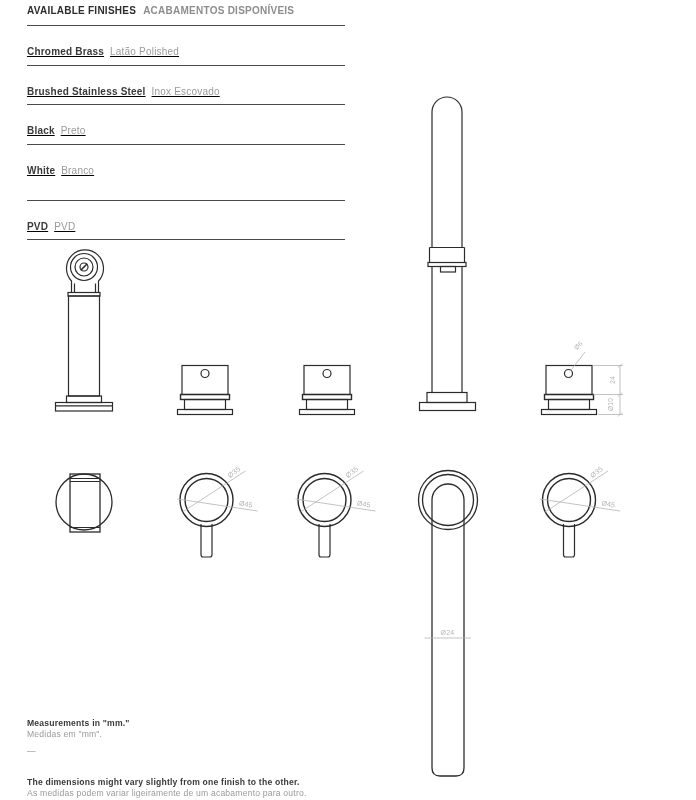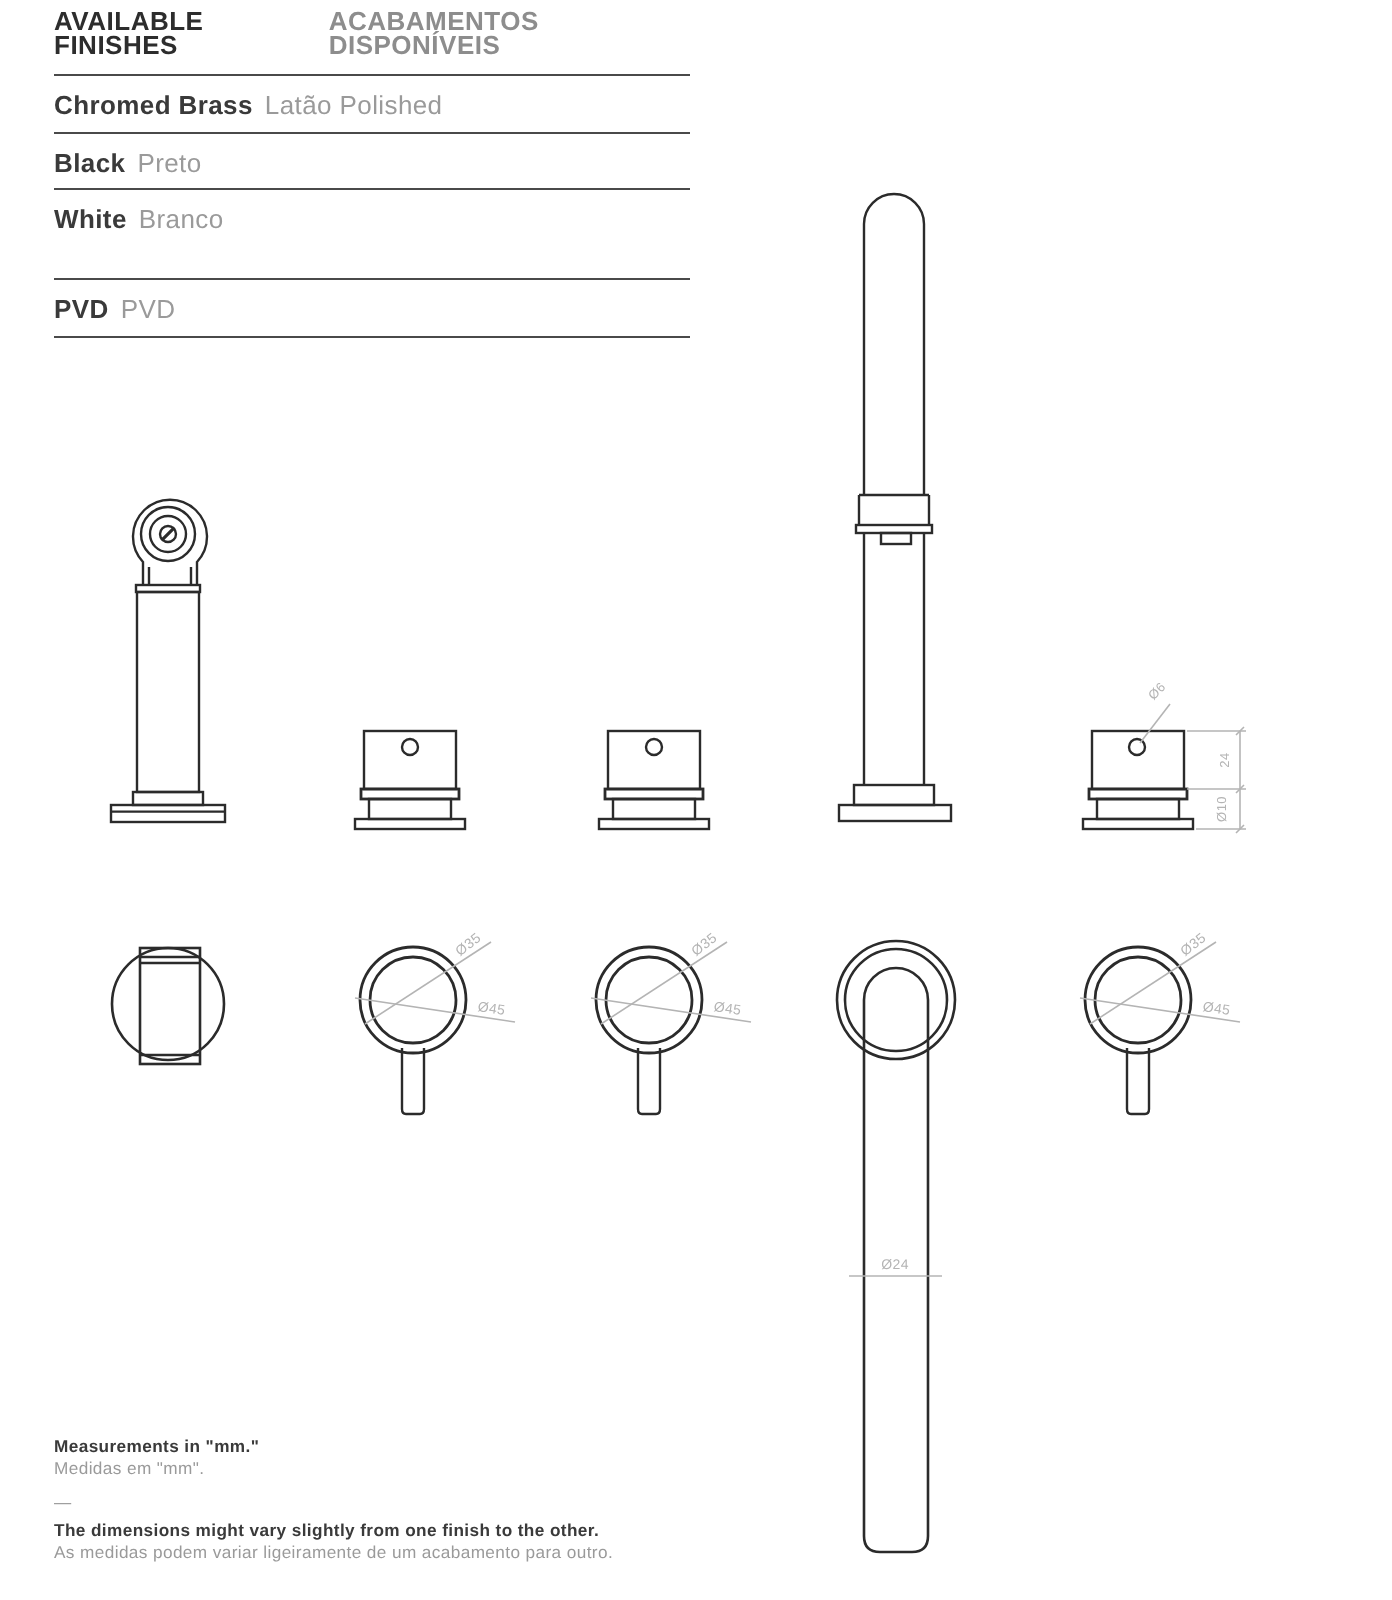--- a/index.html
+++ b/index.html
@@ -4,26 +4,26 @@
 <style>
   html,body{margin:0;padding:0;}
   body{
     width:696px;height:800px;background:#ffffff;position:relative;
     font-family:"Liberation Sans",sans-serif;overflow:hidden;
   }
   .page{position:absolute;inset:0;}
 
   
   .finishes{position:absolute;left:27px;top:5px;width:318px;}
-  .finishes-header{display:flex;gap:7px;font-size:13px;font-weight:bold;
+  .finishes-header{display:flex;gap:7px;font-size:10px;font-weight:bold;
     letter-spacing:.25px;line-height:12px;margin-bottom:8px;}
   .fh-en{color:#2d2d2d;}
   .fh-pt{color:#8d8d8d;}
   .finish-row{display:flex;gap:6px;align-items:center;height:26.7px;
-    border-top:1px solid #4a4a4a;font-size:13px;letter-spacing:.2px;padding-top:1px;}
+    border-top:1px solid #4a4a4a;font-size:10px;letter-spacing:.2px;padding-top:12px;text-decoration:underline;}
   .finish-row:last-child{border-bottom:1px solid #4a4a4a;margin-top:16px;}
   .fr-en{font-weight:bold;color:#3a3a3a;white-space:nowrap;}
   .fr-pt{color:#9a9a9a;white-space:nowrap;}
 
   
   .drawing{position:absolute;left:0;top:0;}
   .drawing path,.drawing rect,.drawing circle,.drawing line{
     fill:none;stroke:#2b2b2b;stroke-width:1.2;}
   .thin{stroke-width:.9;}
   .thick{stroke-width:2.2;}
@@ -31,35 +31,39 @@
   .filld{fill:#222222;stroke:none;}
   .dimline{stroke:#b4b4b4 !important;stroke-width:.8 !important;}
   .dimtext{fill:#b4b4b4;stroke:none !important;font-size:7px;letter-spacing:.2px;}
   .dimtext.small{font-size:6.5px;}
 
   
   .footer{position:absolute;left:27px;top:718px;font-size:8.6px;line-height:11px;letter-spacing:.2px;}
   .f-bold{font-weight:bold;color:#3a3a3a;}
   .f-gray{color:#9a9a9a;}
   .f-dash{margin-top:6px;}
-  .f-note{margin-top:3px;}
+  .f-note{margin-top:20px;}
 </style>
 </head>
 <body>
 
 <div class="page">
 
   <div class="finishes">
     <div class="finishes-header">
       <span class="fh-en">AVAILABLE FINISHES</span>
       <span class="fh-pt">ACABAMENTOS DISPONÍVEIS</span>
     </div>
     <div class="finish-row">
       <span class="fr-en">Chromed Brass</span>
       <span class="fr-pt">Latão Polished</span>
+    </div>
+    <div class="finish-row">
+      <span class="fr-en">Brushed Stainless Steel</span>
+      <span class="fr-pt">Inox Escovado</span>
     </div>
     <div class="finish-row">
       <span class="fr-en">Black</span>
       <span class="fr-pt">Preto</span>
     </div>
     <div class="finish-row">
       <span class="fr-en">White</span>
       <span class="fr-pt">Branco</span>
     </div>
     <div class="finish-row">

